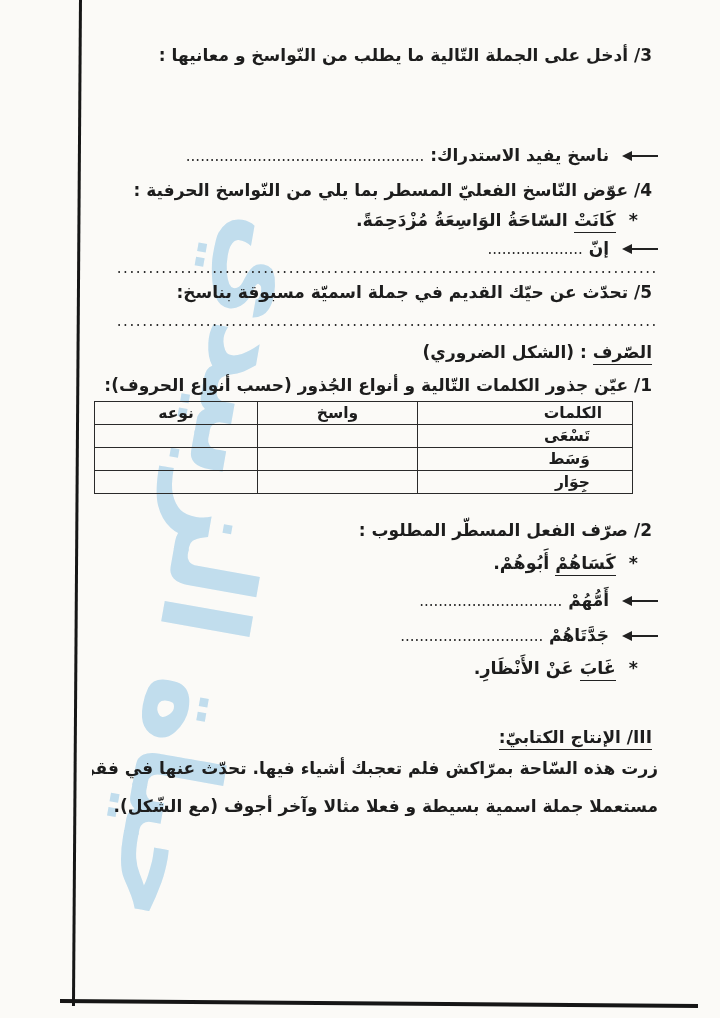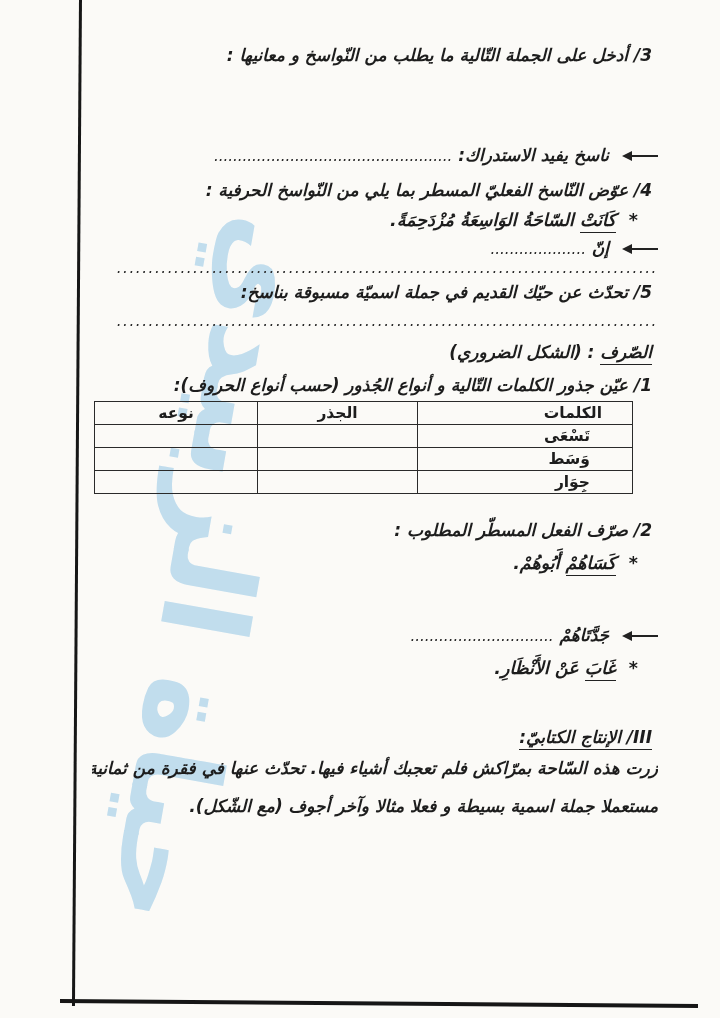--- a/index.html
+++ b/index.html
@@ -21,21 +21,20 @@
     z-index:0; pointer-events:none;
   }
 
   .content { position:absolute; inset:0; z-index:1; }
 
   .line {
     position:absolute; right:62px; left:92px;
     height:30px; line-height:30px;
     font-size:17px; white-space:nowrap; overflow:hidden;
     text-align:right;
-    font-style:italic;
   }
   .heading { padding-right:6px; }
   .bullet-line { padding-right:20px; font-size:17.5px; }
   .bullet { margin-left:7px; }
 
   .u { border-bottom:1.6px solid #222; padding-bottom:2px; }
 
   .dots {
     font-weight:400; font-size:15px; letter-spacing:1.6px;
     color:#2b2b2b;
@@ -118,21 +117,21 @@
 
     <table class="roots">
       <colgroup>
           <col style="width:215px">
           <col style="width:160px">
           <col style="width:163px">
         </colgroup>
       <tbody>
           <tr>
         <th class="col-words">الكلمات</th>
-        <th>الجذر</th>
+        <th>واسخ</th>
         <th>نوعه</th>
       </tr>
       <tr>
         <td class="cell-word">تَسْعَى</td>
         <td></td>
         <td></td>
       </tr>
       <tr>
         <td class="cell-word">وَسَط</td>
         <td></td>
@@ -145,20 +144,25 @@
       </tr>
     </tbody>
       </table>
 
     <div class="line heading" style="top:515px">2/ صرّف الفعل المسطّر المطلوب :</div>
     <div class="line bullet-line" style="top:548px">
       <span class="bullet">*</span>
       <span class="u">كَسَاهُمْ</span>
       <span> أَبُوهُمْ.</span>
     </div>
+    <div class="line" style="top:585px">
+      <span class="arrow"></span>
+      <span>أَمُّهُمْ</span>
+      <span class="dots">..............................</span>
+    </div>
     <div class="line" style="top:620px">
       <span class="arrow"></span>
       <span>جَدَّتَاهُمْ</span>
       <span class="dots">..............................</span>
     </div>
     <div class="line bullet-line" style="top:653px">
       <span class="bullet">*</span>
       <span class="u">غَابَ</span>
       <span> عَنْ الأَنْظَارِ.</span>
     </div>

